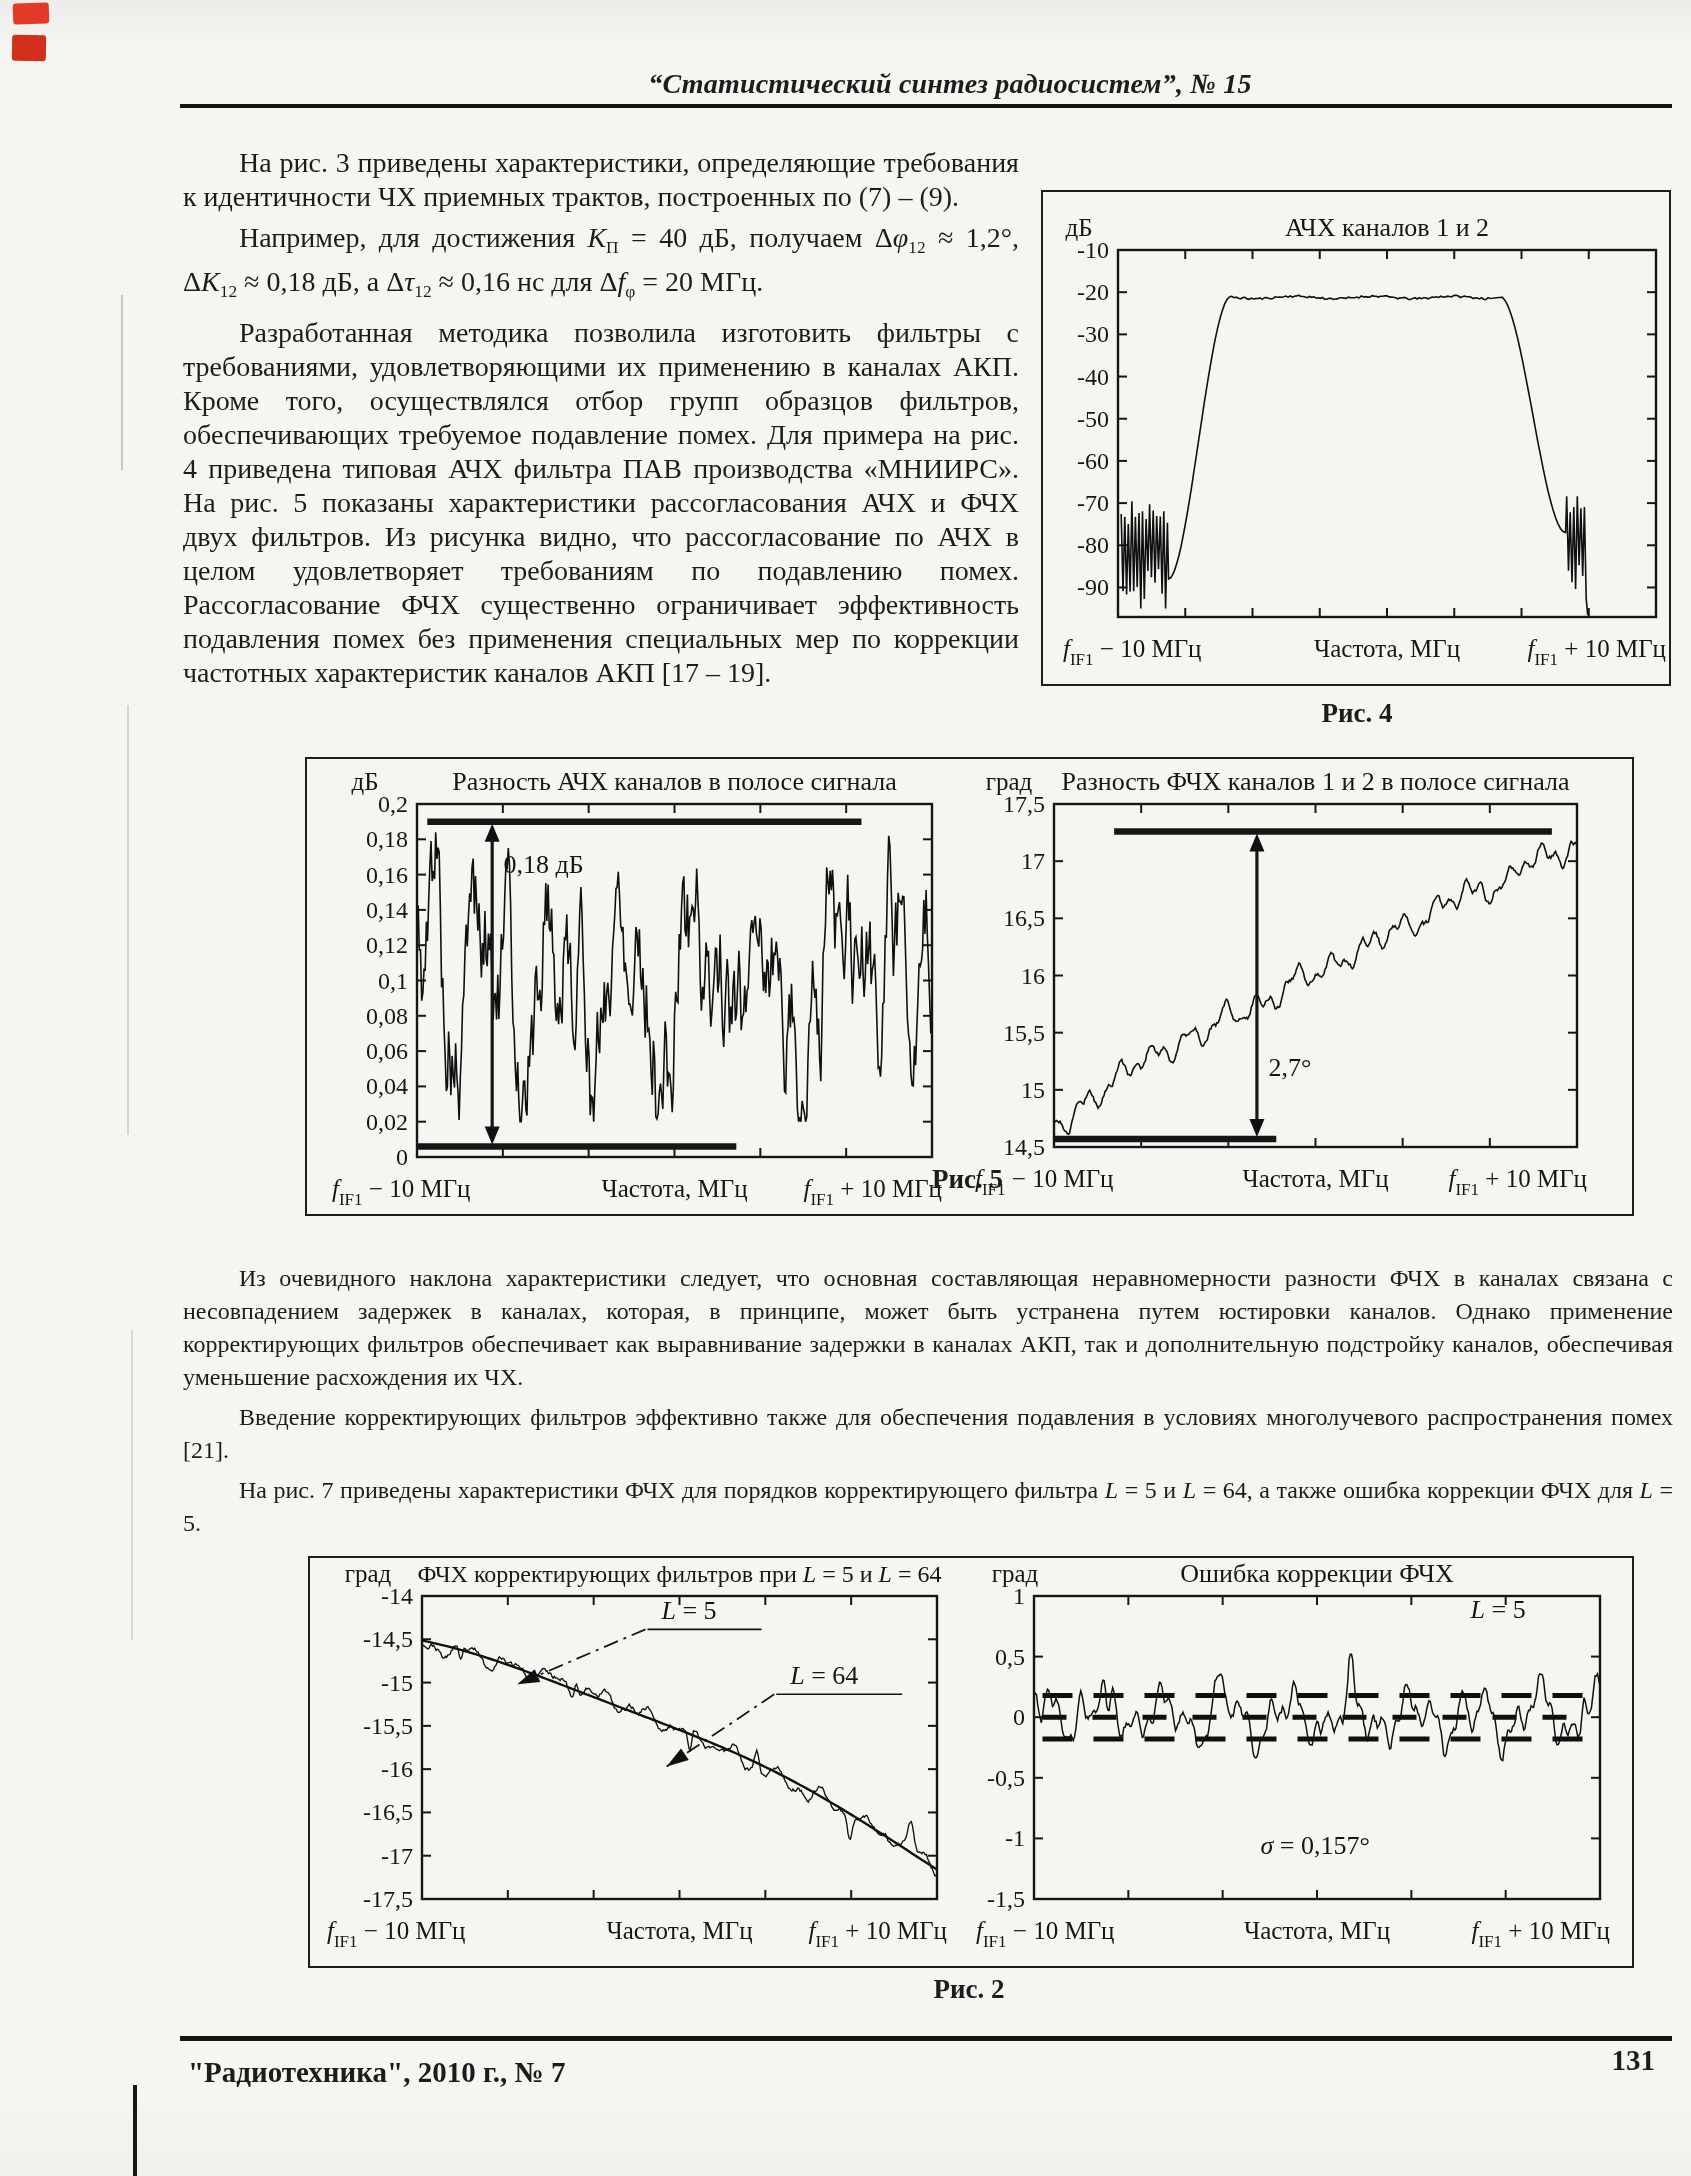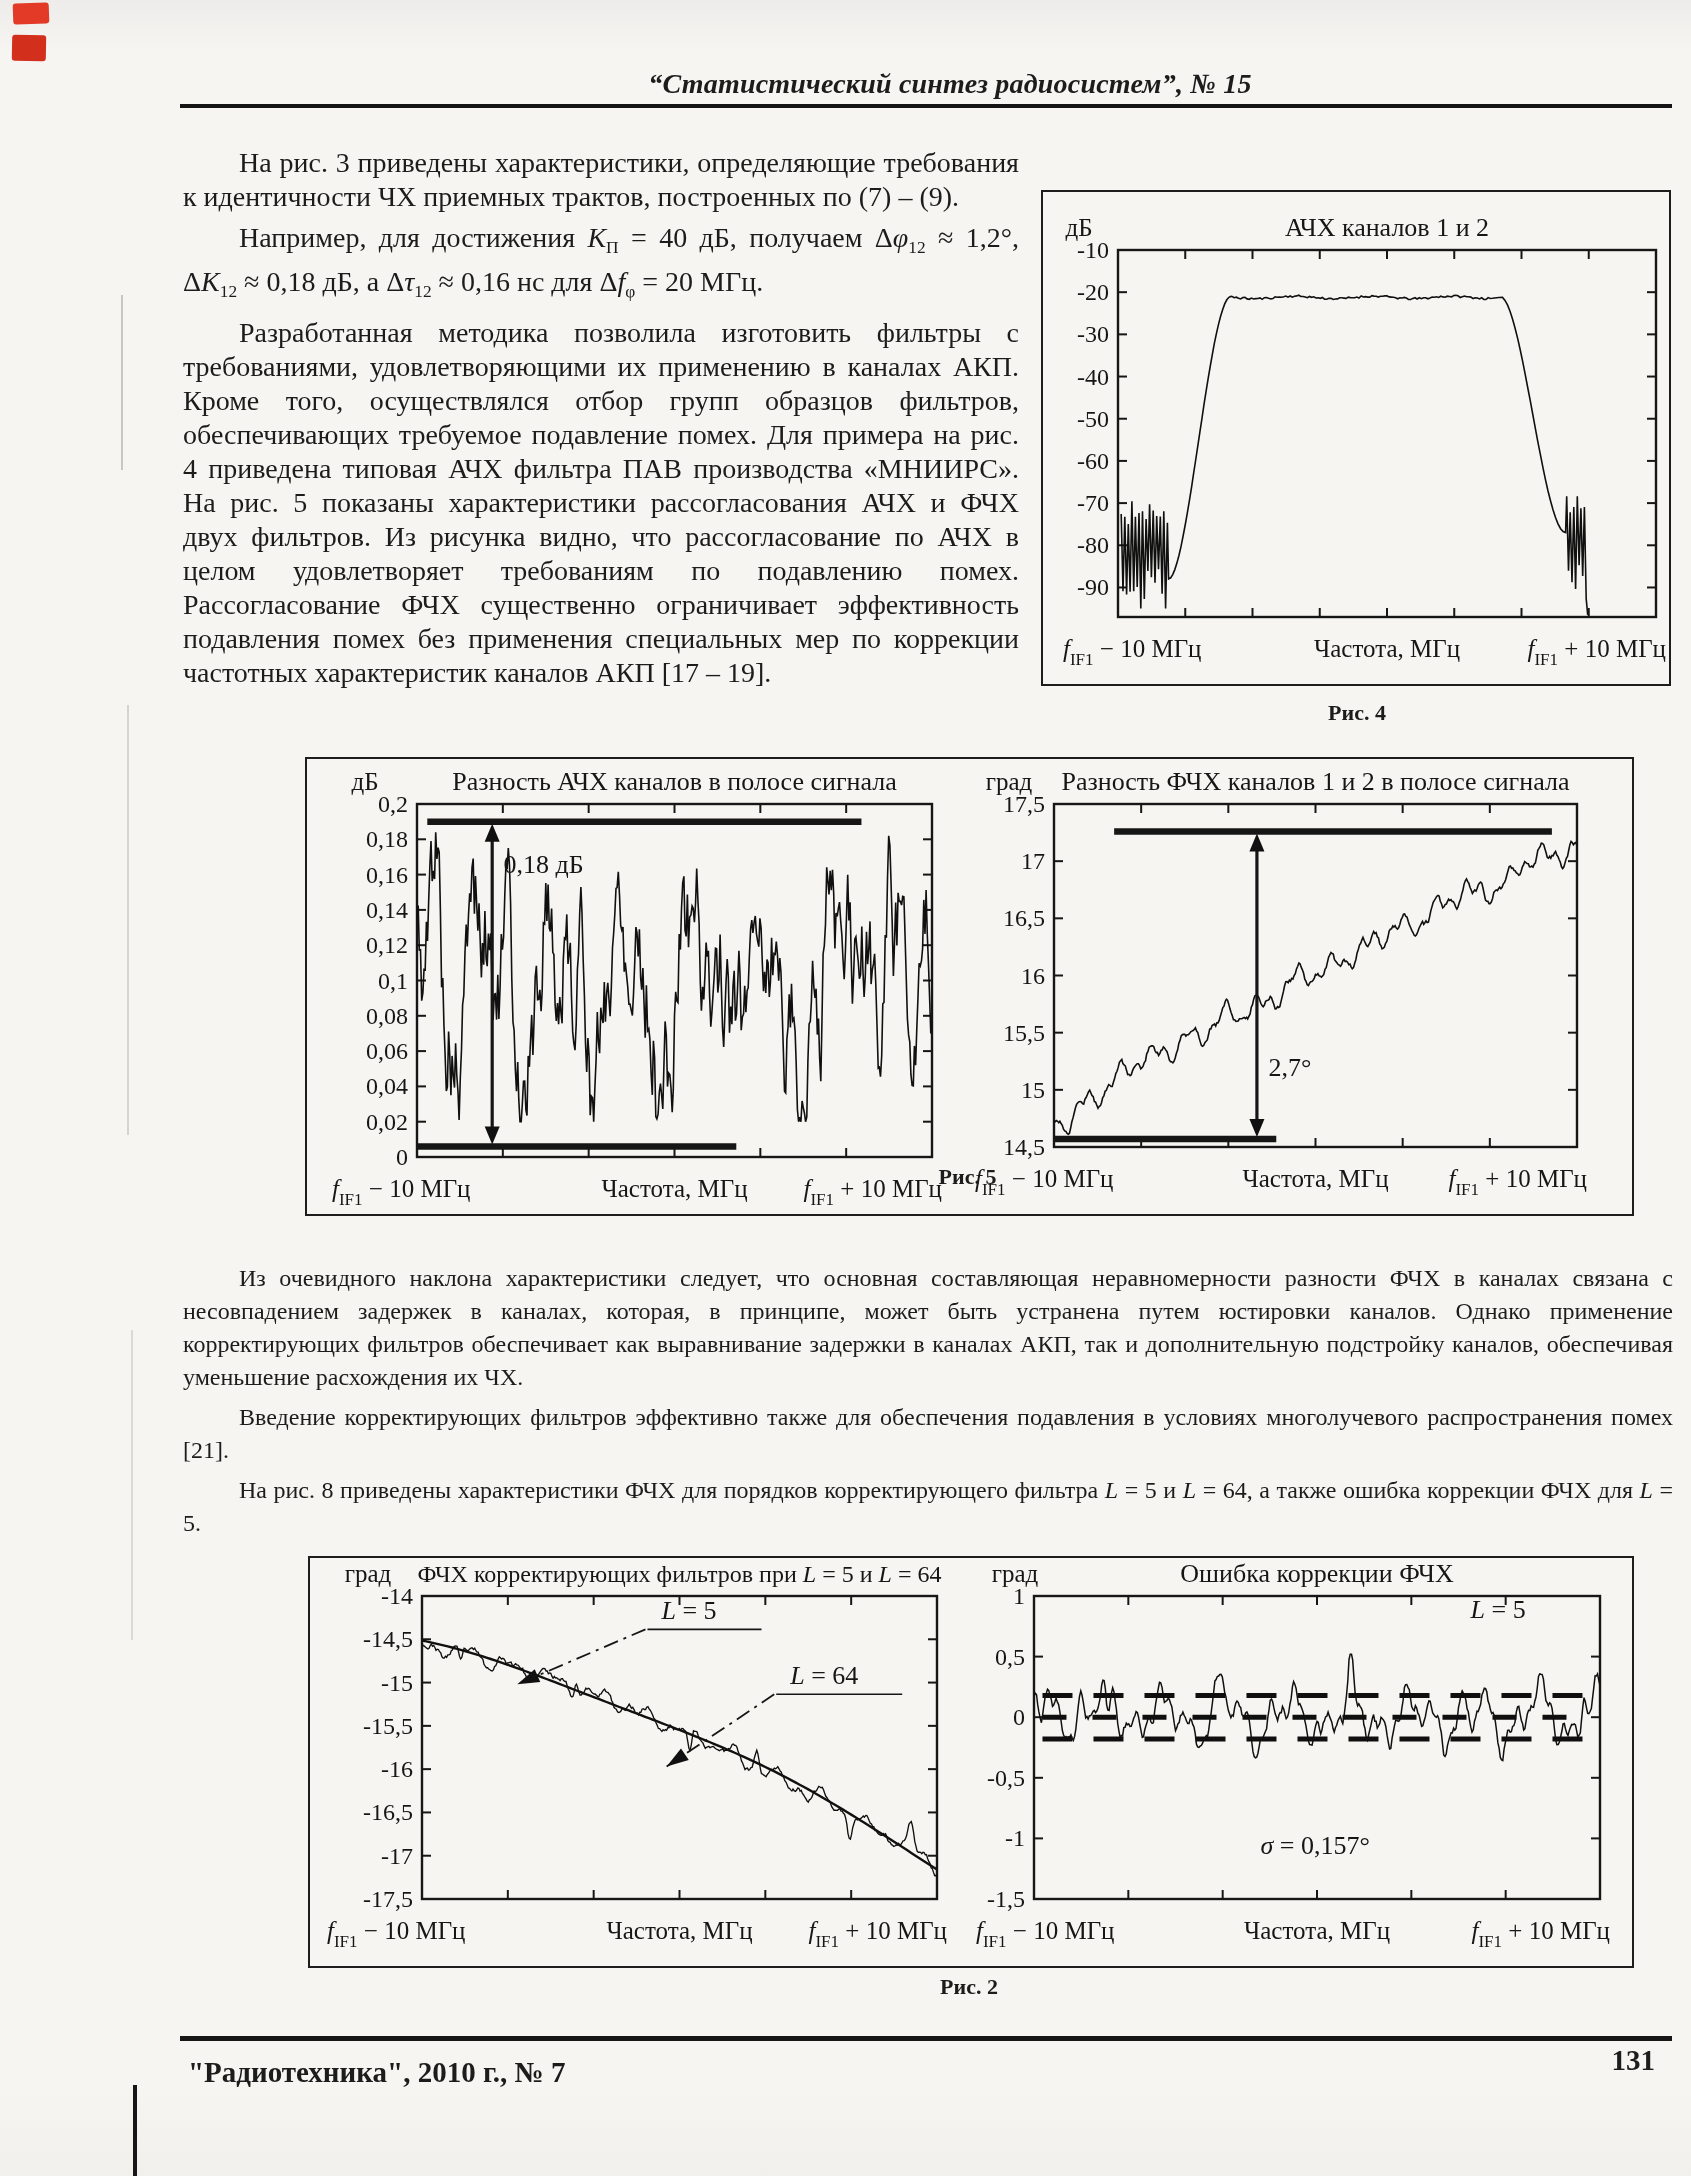--- a/index.html
+++ b/index.html
@@ -26,21 +26,21 @@
   .hrule{position:absolute;left:180px;top:104px;width:1492px;height:4px;background:#141414;}
 
   .topflow{position:absolute;left:183px;top:146px;width:1490px;font-size:28px;line-height:34px;text-align:justify;}
   .para{margin:0 0 7px 0;text-indent:56px;}
   .it{font-style:italic;}
   .sub{font-size:0.62em;vertical-align:-0.35em;}
 
   .fig4wrap{float:right;width:632px;margin:44px 0 6px 22px;}
   .figframe{position:relative;width:626px;height:492px;border:2.5px solid #1d1d1d;}
   .figframe svg{position:absolute;left:0;top:0;}
-  .caption{font-weight:bold;font-size:22px;text-align:center;text-indent:0;}
+  .caption{font-weight:bold;font-size:27px;text-align:center;text-indent:0;}
   .fig4wrap .caption{margin-top:10px;}
 
   .figbox{position:absolute;border:2.5px solid #1d1d1d;background:transparent;}
   #fig5-box{left:305px;top:757px;width:1325px;height:455px;}
   #fig6-box{left:308px;top:1556px;width:1322px;height:408px;}
   .figbox svg{position:absolute;top:0;}
 
   .cap5{position:absolute;left:305px;top:1164px;width:1325px;}
   .cap6{position:absolute;left:308px;top:1974px;width:1322px;}
 
@@ -242,21 +242,21 @@
         <polygon points="287.924,74.43999999999983 280.424,92.43999999999983 295.424,92.43999999999983" fill="#101010"></polygon>
         <polygon points="287.924,377.9966666666666 280.424,359.9966666666666 295.424,359.9966666666666" fill="#101010"></polygon>
         <text x="299.42999999999995" y="317.1133333333334" text-anchor="start" font-size="26" fill="#161616" font-family="&quot;Liberation Serif&quot;,&quot;DejaVu Serif&quot;,serif">2,7°</text>
       </svg>
     </div>
   <div class="caption cap5">Рис. 5</div>
 
   <div class="midflow">
     <p class="para">Из очевидного наклона характеристики следует, что основная составляющая неравномерности разности ФЧХ в каналах связана с несовпадением задержек в каналах, которая, в принципе, может быть устранена путем юстировки каналов. Однако применение корректирующих фильтров обеспечивает как выравнивание задержки в каналах АКП, так и дополнительную подстройку каналов, обеспечивая уменьшение расхождения их ЧХ.</p>
     <p class="para">Введение корректирующих фильтров эффективно также для обеспечения подавления в условиях многолучевого распространения помех [21].</p>
-    <p class="para"><span>На рис. 8 приведены характеристики ФЧХ для порядков корректирующего фильтра </span><span class="it">L</span><span> = 5 и </span><span class="it">L</span><span> = 64, а также ошибка коррекции ФЧХ для </span><span class="it">L</span><span> = 5.</span></p>
+    <p class="para"><span>На рис. 7 приведены характеристики ФЧХ для порядков корректирующего фильтра </span><span class="it">L</span><span> = 5 и </span><span class="it">L</span><span> = 64, а также ошибка коррекции ФЧХ для </span><span class="it">L</span><span> = 5.</span></p>
   </div>
 
   <div class="figbox" id="fig6-box">
       <svg width="660" height="408" style="left:0px;top:0px">
         <rect x="112" y="38" width="515" height="303" fill="none" stroke="#161616" stroke-width="2.4"></rect>
         <line x1="112" y1="38" x2="121" y2="38" stroke="#161616" stroke-width="2"></line>
         <line x1="618" y1="38" x2="627" y2="38" stroke="#161616" stroke-width="2"></line>
         <text x="103" y="46" text-anchor="end" font-size="24" fill="#161616" font-family="&quot;Liberation Serif&quot;,&quot;DejaVu Serif&quot;,serif">-14</text>
         <line x1="112" y1="81.28571428571428" x2="121" y2="81.28571428571428" stroke="#161616" stroke-width="2"></line>
         <line x1="618" y1="81.28571428571428" x2="627" y2="81.28571428571428" stroke="#161616" stroke-width="2"></line>

